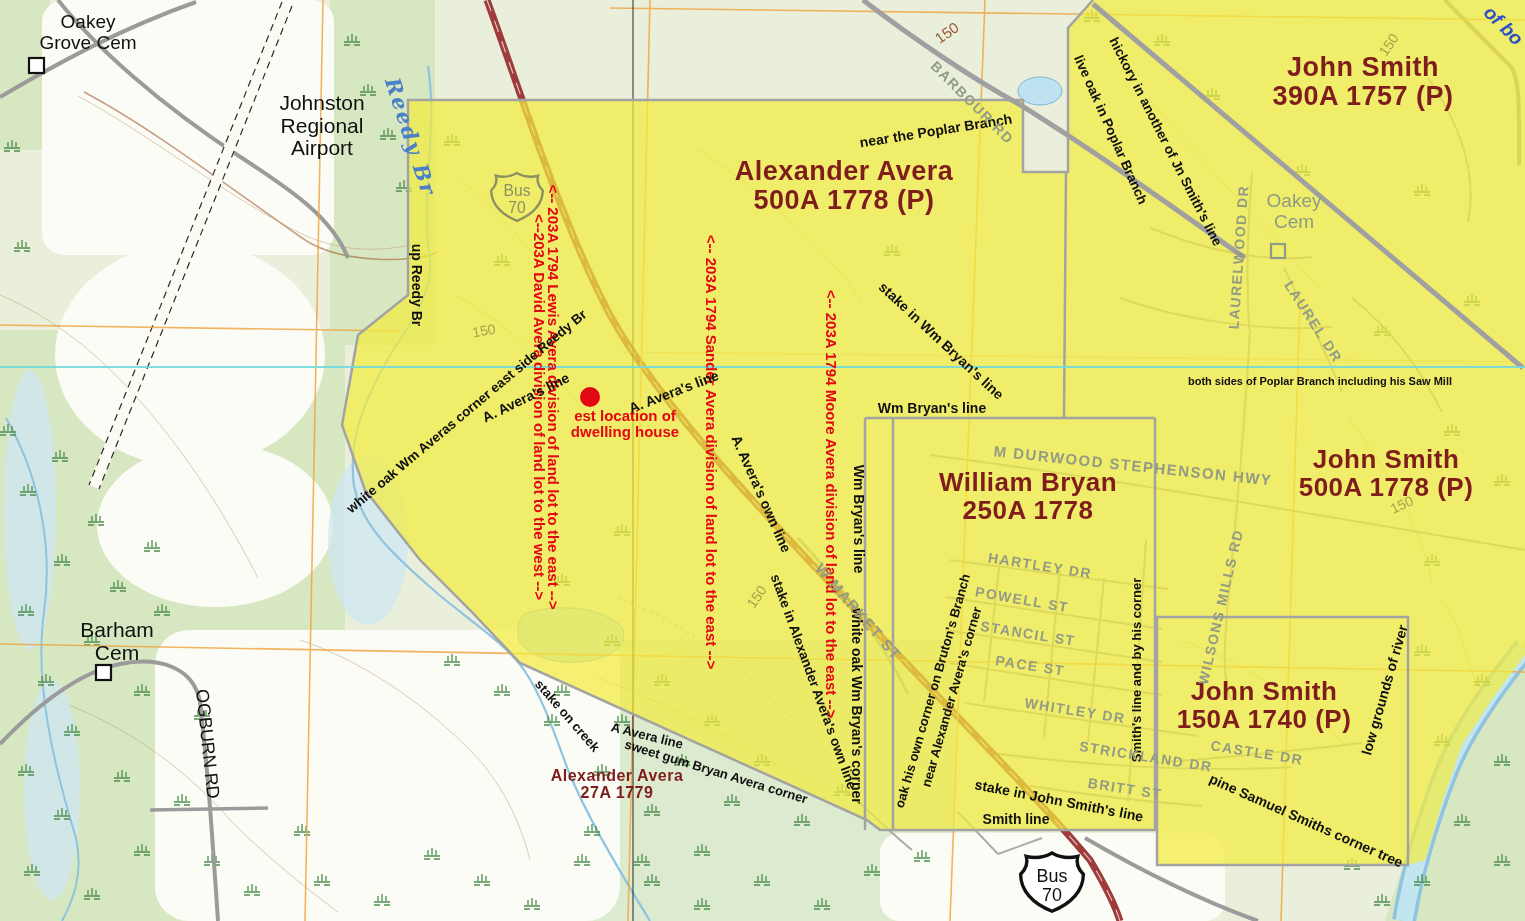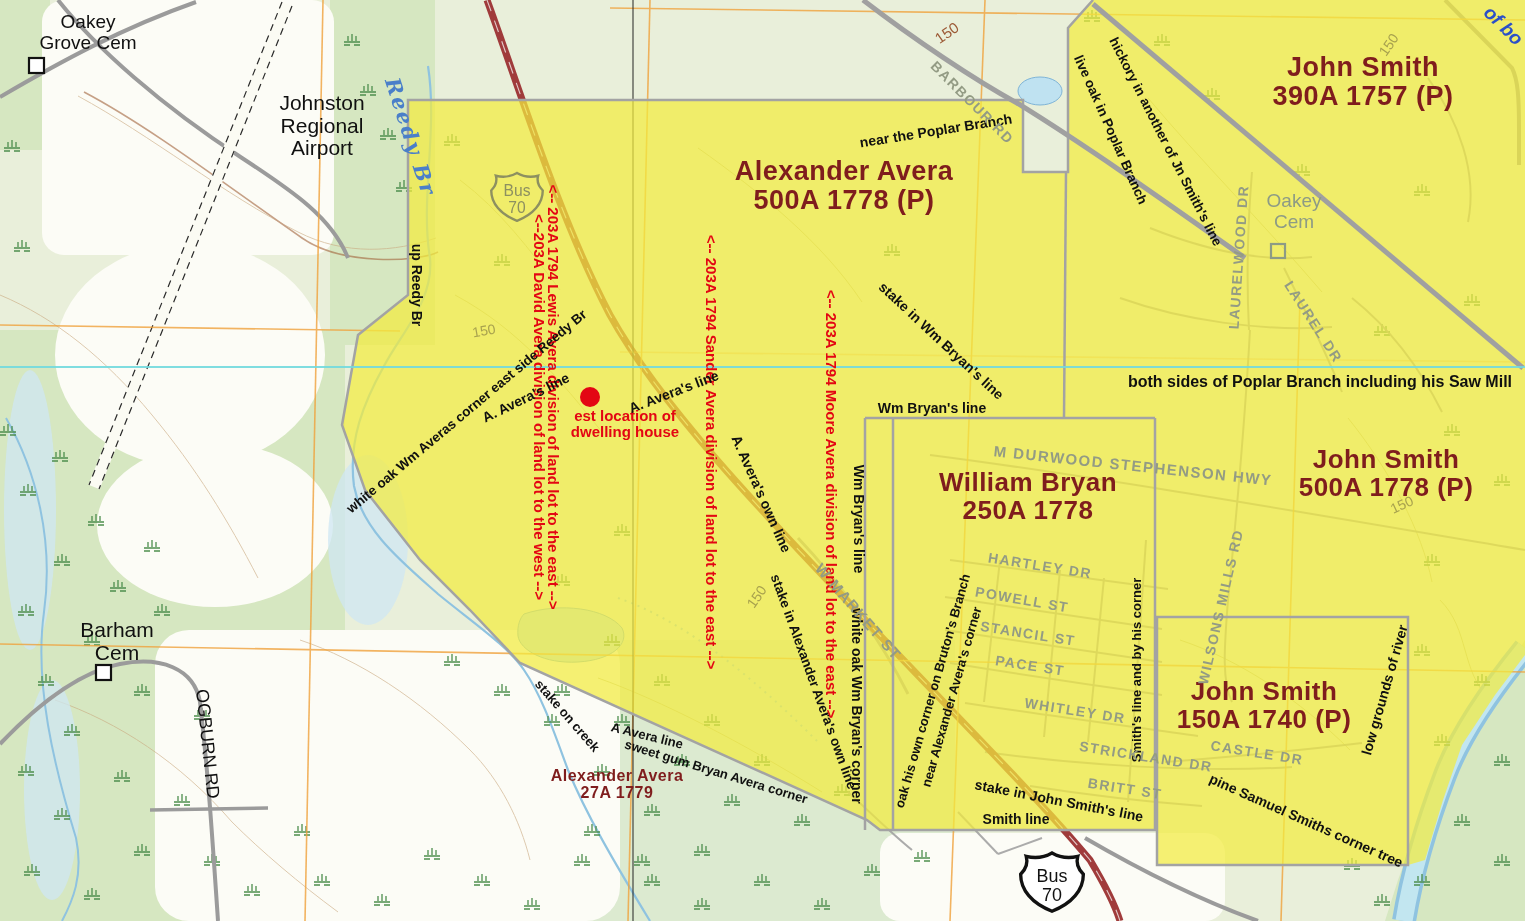--- a/index.html
+++ b/index.html
@@ -276,21 +276,21 @@
       <div class="lbl ann" style="left: 674px; top: 392px; font-size: 14px; transform: translate(-50%, -50%) rotate(-21deg);">A. Avera's line</div>
       <div class="lbl ann" style="left: 761px; top: 494px; font-size: 14px; transform: translate(-50%, -50%) rotate(66deg);">A. Avera's own line</div>
       <div class="lbl ann" style="left: 813px; top: 682px; font-size: 13.5px; transform: translate(-50%, -50%) rotate(70deg);">stake in Alexander Avera's own line</div>
       <div class="lbl ann" style="left: 936px; top: 131px; font-size: 14px; transform: translate(-50%, -50%) rotate(-9deg);">near the Poplar Branch</div>
       <div class="lbl ann" style="left: 941px; top: 341px; font-size: 14px; transform: translate(-50%, -50%) rotate(43deg);">stake in Wm Bryan's line</div>
       <div class="lbl ann" style="left: 932px; top: 409px; font-size: 14px; transform: translate(-50%, -50%) rotate(0deg);">Wm Bryan's line</div>
       <div class="lbl ann" style="left: 858px; top: 519px; font-size: 14px; transform: translate(-50%, -50%) rotate(90deg);">Wm Bryan's line</div>
       <div class="lbl ann" style="left: 856px; top: 706px; font-size: 14px; transform: translate(-50%, -50%) rotate(90deg);">white oak Wm Bryan's corner</div>
       <div class="lbl ann" style="left: 1165px; top: 142px; font-size: 13.5px; transform: translate(-50%, -50%) rotate(63deg);">hickory in another of Jn Smith's line</div>
       <div class="lbl ann" style="left: 1110px; top: 130px; font-size: 13.5px; transform: translate(-50%, -50%) rotate(66deg);">live oak in Poplar Branch</div>
-      <div class="lbl ann" style="left: 1320px; top: 382px; font-size: 16px; transform: translate(-50%, -50%) rotate(0deg);">both sides of Poplar Branch including his Saw Mill</div>
+      <div class="lbl ann" style="left: 1320px; top: 382px; font-size: 11px; transform: translate(-50%, -50%) rotate(0deg);">both sides of Poplar Branch including his Saw Mill</div>
       <div class="lbl ann" style="left: 567px; top: 716px; font-size: 13px; transform: translate(-50%, -50%) rotate(49deg);">stake on creek</div>
       <div class="lbl ann" style="left: 647px; top: 736px; font-size: 13px; transform: translate(-50%, -50%) rotate(14deg);">A Avera line</div>
       <div class="lbl ann" style="left: 716px; top: 772px; font-size: 13px; transform: translate(-50%, -50%) rotate(17deg);">sweet gum Bryan Avera corner</div>
       <div class="lbl ann" style="left: 1059px; top: 801px; font-size: 14px; transform: translate(-50%, -50%) rotate(11deg);">stake in John Smith's line</div>
       <div class="lbl ann" style="left: 1016px; top: 820px; font-size: 14px; transform: translate(-50%, -50%) rotate(0deg);">Smith line</div>
       <div class="lbl ann" style="left: 933px; top: 691px; font-size: 13px; transform: translate(-50%, -50%) rotate(-74deg);">oak his own corner on Bruton's Branch</div>
       <div class="lbl ann" style="left: 952px; top: 697px; font-size: 13px; transform: translate(-50%, -50%) rotate(-74deg);">near Alexander Avera's corner</div>
       <div class="lbl ann" style="left: 1137px; top: 670px; font-size: 13px; transform: translate(-50%, -50%) rotate(-90deg);">Smith's line and by his corner</div>
       <div class="lbl ann" style="left: 1306px; top: 821px; font-size: 14px; transform: translate(-50%, -50%) rotate(24deg);">pine Samuel Smiths corner tree</div>
       <div class="lbl ann" style="left: 1385px; top: 690px; font-size: 14px; transform: translate(-50%, -50%) rotate(-74deg);">low grounds of river</div>

